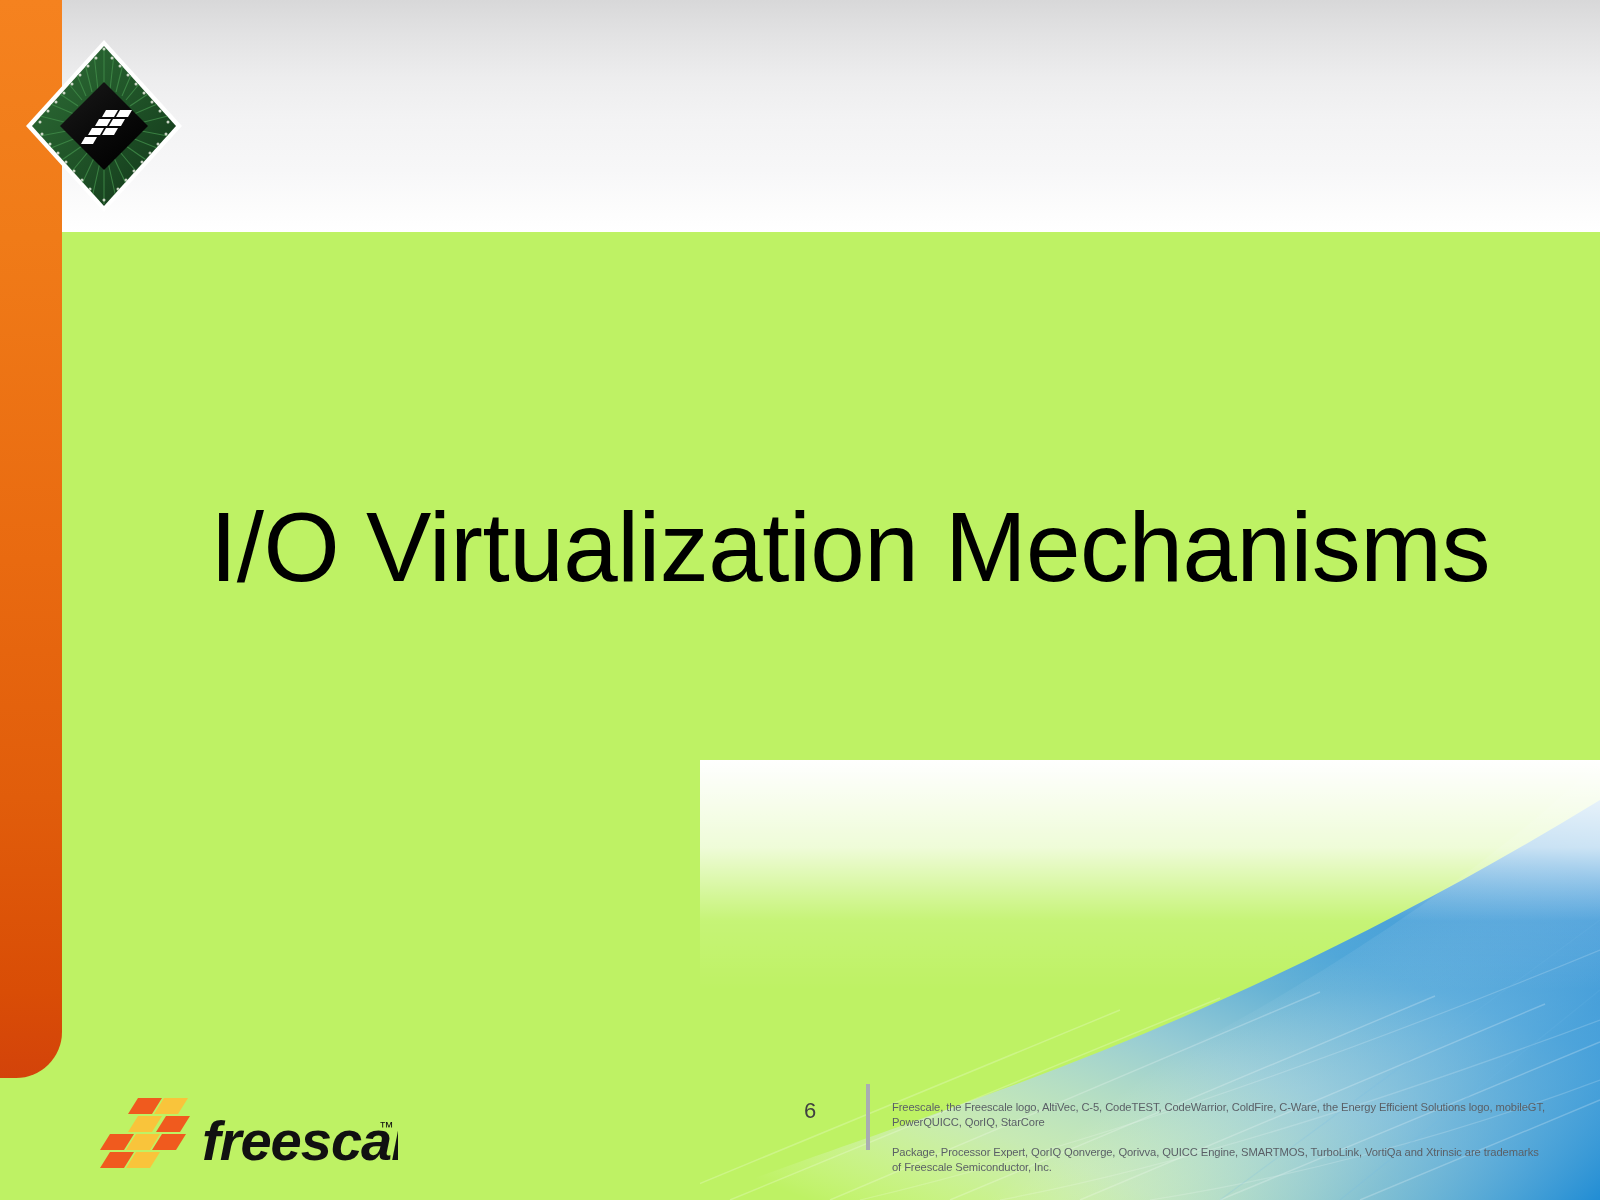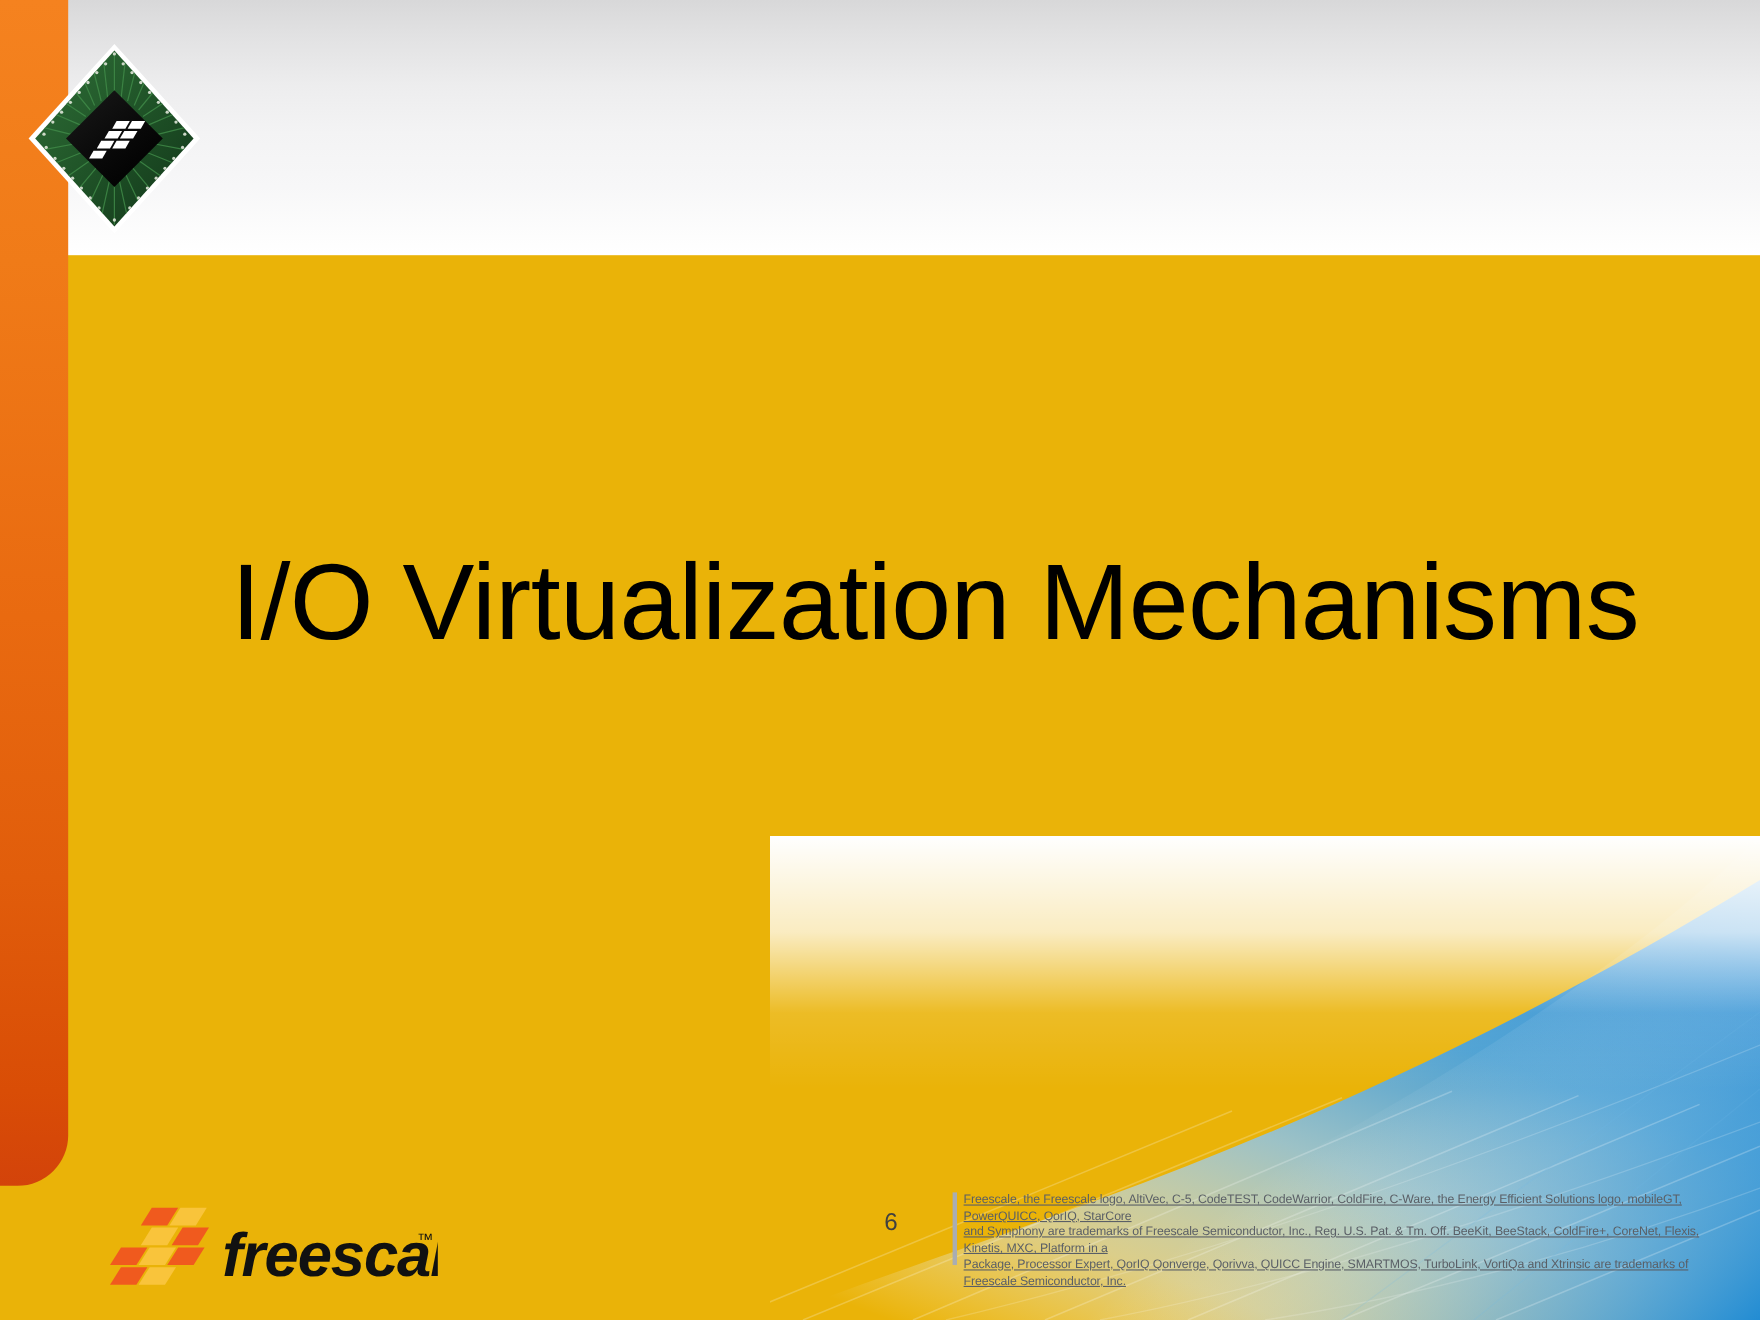--- a/index.html
+++ b/index.html
@@ -11,21 +11,21 @@
     width: 1600px;
     height: 1200px;
     font-family: "Liberation Sans", sans-serif;
     overflow: hidden;
   }
 
   .slide {
     position: relative;
     width: 1600px;
     height: 1200px;
-    background: #eab308;
+    background: #bef264;
     overflow: hidden;
   }
 
   
   .top-band {
     position: absolute;
     left: 0; top: 0;
     width: 1600px;
     height: 232px;
     background: linear-gradient(to bottom,
@@ -123,22 +123,21 @@
   }
   .legal-rule {
     position: absolute;
     left: 866px;
     top: 1084px;
     width: 4px;
     height: 66px;
     background: #a9adb2;
   }
   .legal p {
-    margin: 0;
-    text-decoration: underline;
+    margin: 16px;
   }
 </style>
 </head>
 <body>
 
 <div class="slide">
 
   <div class="top-band"></div>
 
   <div class="blue-wrap">
@@ -318,17 +317,16 @@
       <text x="104" y="84" font-family="'Liberation Sans', sans-serif" font-size="56" font-weight="bold" font-style="italic" fill="#111111" letter-spacing="-1">freescale</text>
       <text x="281" y="56" font-family="'Liberation Sans', sans-serif" font-size="15" fill="#111111">™</text>
     </svg>
   </div>
 
   <div class="slide-number">6</div>
 
   <div class="legal-rule"></div>
   <div class="legal">
     <p>Freescale, the Freescale logo, AltiVec, C-5, CodeTEST, CodeWarrior, ColdFire, C-Ware, the Energy Efficient Solutions logo, mobileGT, PowerQUICC, QorIQ, StarCore</p>
-    <p>and Symphony are trademarks of Freescale Semiconductor, Inc., Reg. U.S. Pat. &amp; Tm. Off. BeeKit, BeeStack, ColdFire+, CoreNet, Flexis, Kinetis, MXC, Platform in a</p>
     <p>Package, Processor Expert, QorIQ Qonverge, Qorivva, QUICC Engine, SMARTMOS, TurboLink, VortiQa and Xtrinsic are trademarks of Freescale Semiconductor, Inc.</p>
   </div>
 
 </div>
 
 </body></html>

